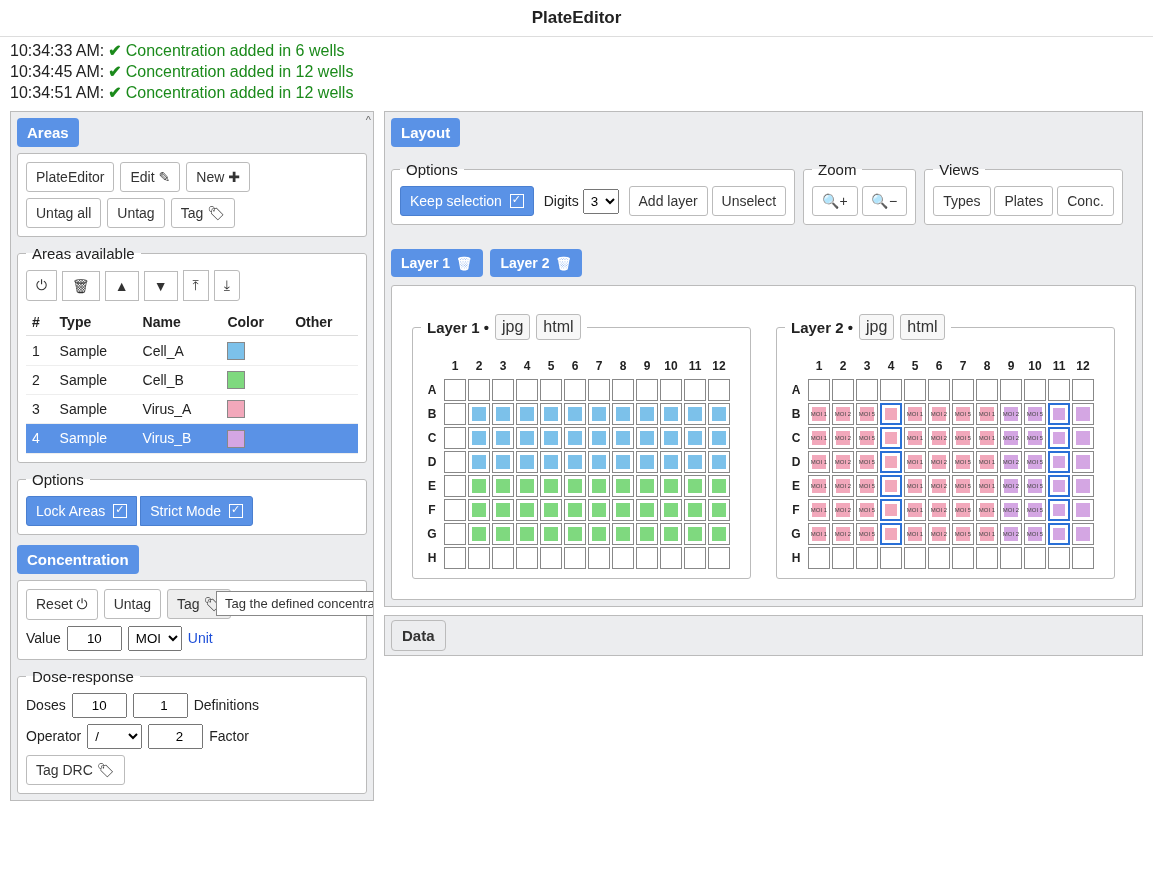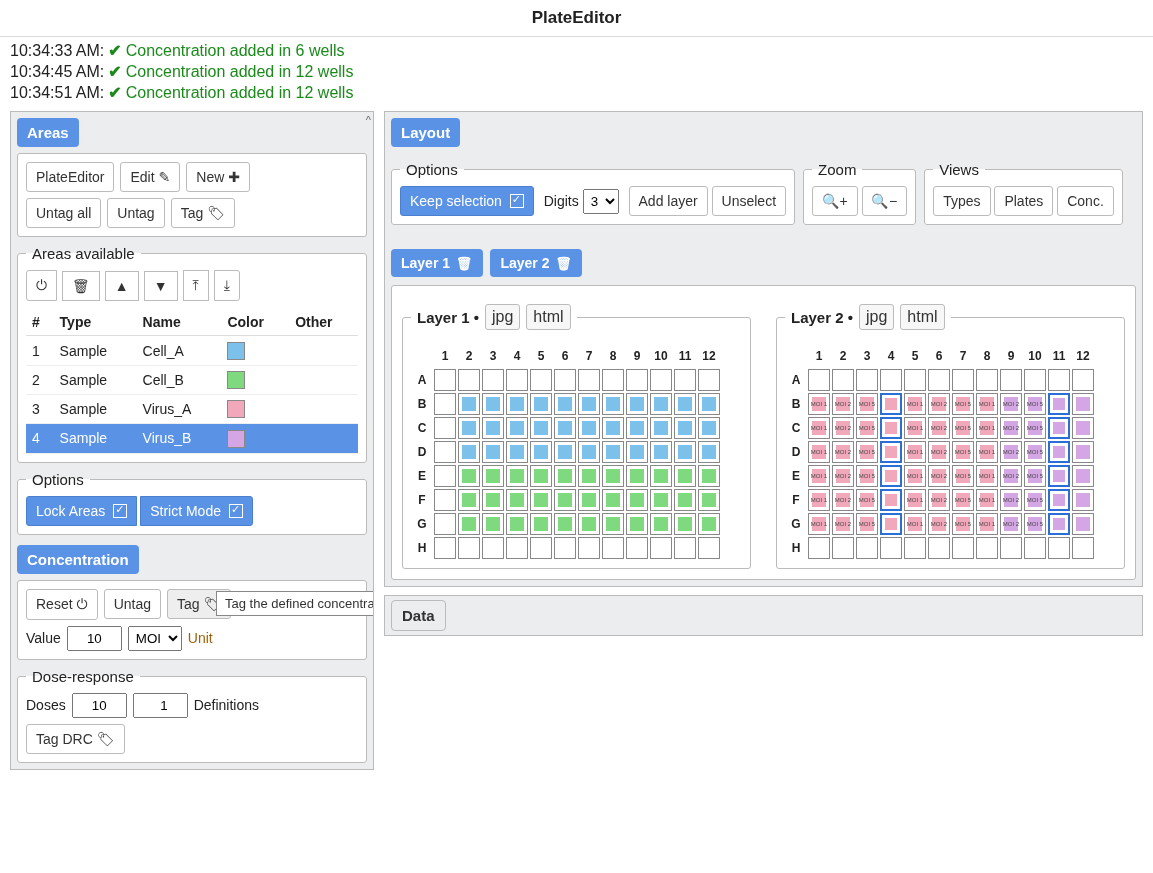--- a/index.html
+++ b/index.html
@@ -32,21 +32,21 @@
 .row-selected td{background:#5a92e6;color:#fff}
 .color-swatch{display:inline-block;width:18px;height:18px;border:1px solid #888;vertical-align:middle}
 .row-flex{display:flex;align-items:center;gap:6px;flex-wrap:wrap;margin-top:6px}
 .num-input{width:55px;padding:3px;text-align:right}
 .sel{padding:3px}
 .layout-top{display:flex;gap:8px;margin-top:6px;flex-wrap:wrap}
 .fs-inline{display:inline-block;vertical-align:top}
 .tabs{margin-top:24px}
 .tab{display:inline-flex;align-items:center;gap:6px;background:#5a92e6;color:#fff;padding:6px 10px;border-radius:4px;font-weight:bold;margin-right:4px}
 .tab .trash{font-size:13px}
-.plates{display:flex;gap:25px;margin-top:8px;background:#fff;border:1px solid #bbb;border-radius:3px;padding:10px}
+.plates{display:flex;gap:25px;margin-top:8px;background:#fff;border:1px solid #bbb;border-radius:3px;padding:20px}
 .plate-box{flex:1}
 .plate-head{display:flex;align-items:center;gap:6px;font-weight:bold;font-size:15px;margin-bottom:6px}
 .plate-grid{display:grid;grid-template-columns:22px repeat(12,24px);grid-auto-rows:24px;gap:0}
 .ph{font-size:12px;font-weight:bold;text-align:center;line-height:24px}
 .well{border:1px solid #888;margin:1px;position:relative}
 .well.sel{border:2px solid #2a6fd6}
 .well-inner{position:absolute;inset:3px;}
 .well-label{position:absolute;inset:0;font-size:6px;line-height:7px;display:flex;align-items:center;justify-content:center;color:#444;overflow:hidden;white-space:nowrap}
 .tooltip{position:absolute;background:#fff;border:1px solid #888;padding:4px 8px;font-size:13px;color:#333;z-index:50;white-space:nowrap}
 .icon{display:inline-block}
@@ -182,31 +182,37 @@
         <button class="btn" style="background:#eee">
             <span>Tag</span> 
             <span>🏷</span>
           </button>
         <div class="tooltip" style="left:190px;top:2px">Tag the defined concentrations in the selection</div>
       </div>
       <div class="row-flex">
         <span>Value</span>
         <input class="num-input" type="number" value="10" style="">
         <select class="sel"><option>MOI</option></select>
-        <span style="color:#a16207">Unit</span>
+        <span style="color:#1d4ed8">Unit</span>
       </div>
     </div>
 
     <fieldset>
       <legend>Dose-response</legend>
       <div class="row-flex" style="margin-top:0">
         <span>Doses</span>
         <input class="num-input" type="number" value="10" style="">
         <input class="num-input" type="number" value="1" style="">
         <span>Definitions</span>
+      </div>
+      <div class="row-flex">
+        <span>Operator</span>
+        <select class="sel" style="width:55px"><option>/</option></select>
+        <input class="num-input" type="number" value="2" style="">
+        <span>Factor</span>
       </div>
       <div class="row-flex">
         <button class="btn">
             <span>Tag DRC</span> 
             <span>🏷</span>
           </button>
       </div>
     </fieldset>
   </div>
 

